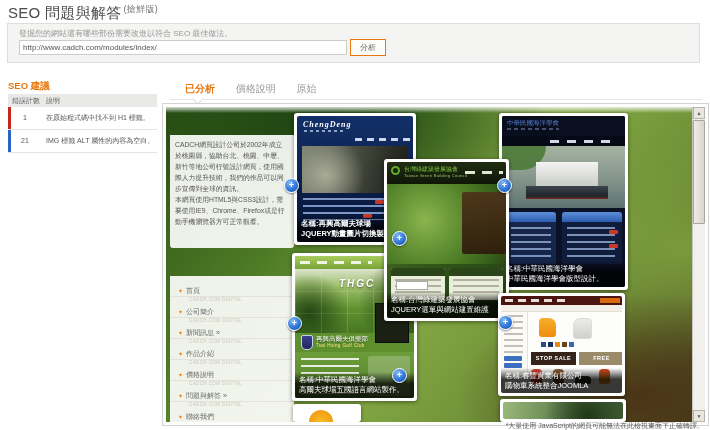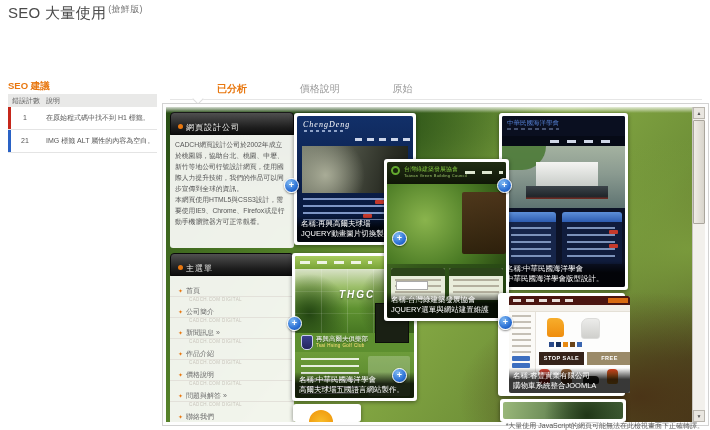--- a/index.html
+++ b/index.html
@@ -28,21 +28,21 @@
   .sugg-head .c1{width:32px;padding-left:4px;}
   .sugg-row{position:relative;height:22px;border-bottom:1px solid #e4e4e4;background:#fff;}
   .sev{position:absolute;left:0;top:0;width:3px;height:100%;}
   .sev-red{background:#c5271b;}
   .sev-blue{background:#2a62c5;}
   .sugg-count{position:absolute;left:0;top:0;width:34px;height:100%;line-height:22px;text-align:center;color:#555;}
   .sugg-desc{position:absolute;left:38px;top:0;width:108px;height:100%;line-height:22px;color:#555;white-space:nowrap;overflow:hidden;}
 
   
   .tabs{left:185px;top:82px;font-size:10px;color:#999;}
-  .tab{display:inline-block;margin-right:18px;cursor:pointer;margin-left:32px;}
+  .tab{display:inline-block;margin-right:18px;cursor:pointer;}
   .tab.active{color:#e8770f;font-weight:bold;}
   .tab-line{left:170px;top:99px;width:532px;height:1px;background:#e6e6e6;}
   .tab-notch{left:194px;top:95px;width:7px;height:7px;background:#fff;border-right:1px solid #ddd;border-bottom:1px solid #ddd;transform:rotate(45deg);}
 
   
   .preview{left:163px;top:104px;width:539px;height:315px;border:3px solid #fdfdfd;outline:1px solid #d2d2d2;
            overflow:hidden;
            background:
              radial-gradient(ellipse 260px 150px at 88% 92%, rgba(74,50,22,.95), rgba(74,50,22,0) 70%),
              radial-gradient(ellipse 300px 170px at 97% 45%, rgba(125,160,62,.85), rgba(125,160,62,0) 65%),
@@ -69,21 +69,21 @@
 
   
   .card{background:#fff;border-radius:3px;padding:3px;box-shadow:0 1px 4px rgba(0,0,0,.45);box-sizing:border-box;cursor:pointer;}
   .shot{position:relative;width:100%;height:100%;overflow:hidden;border-radius:2px;}
   .cap{position:absolute;left:0;right:0;bottom:0;padding:3px 4px 3px;z-index:5;
        background:linear-gradient(rgba(0,0,0,0),rgba(0,0,0,.78) 45%);color:#fff;}
   .cap .l1{font-size:7.5px;line-height:1.35;}
   .cap .l2{font-size:7.5px;line-height:1.35;}
 
   
-  .card1{left:128px;top:6px;width:122px;height:132px;z-index:2;}
+  .card1{left:128px;top:6px;width:122px;height:132px;z-index:2;font-weight:bold;}
   .card1 .shot{background:linear-gradient(#123069,#0a1d47 60%,#071635);}
   .c1-brand{left:6px;top:4px;font-family:"Liberation Serif",serif;font-style:italic;font-size:8px;color:#fff;letter-spacing:1px;}
   .c1-brandsub{left:7px;top:14px;width:40px;height:2px;background-image:repeating-linear-gradient(to right,#8fa3c8 0 3px,transparent 3px 6px);}
   .c1-nav{left:58px;top:22px;width:58px;height:3px;background-image:repeating-linear-gradient(to right,#cdd6ea 0 7px,transparent 7px 12px);}
   .c1-photo{left:5px;top:30px;width:106px;height:47px;
             background:radial-gradient(circle at 22% 62%, #a9ac97, rgba(0,0,0,0) 45%),
                        linear-gradient(105deg,#7b8070,#4a4e42 45%,#2a2d24 78%,#1c1e18);}
   .c1-list{left:6px;top:82px;width:104px;height:22px;background-image:repeating-linear-gradient(to bottom,#8aa3d4 0 2px,transparent 2px 7px);opacity:.9;}
   .chip{position:absolute;width:9px;height:4px;background:#c5392b;border-radius:1px;}
 
@@ -131,21 +131,21 @@
   .card4 .shot{background:#5d8f2f;}
   .c4-nav{left:0;top:0;width:100%;height:13px;background:linear-gradient(#a9cc60,#78a336);}
   .c4-navdash{left:5px;top:5px;width:72px;height:3px;background-image:repeating-linear-gradient(to right,#fff 0 10px,transparent 10px 17px);opacity:.85;}
   .c4-photo{left:0;top:13px;width:100%;height:64px;
             background:radial-gradient(circle at 12% 70%, rgba(30,62,16,.9), rgba(30,62,16,0) 35%),
                        radial-gradient(circle at 92% 55%, rgba(26,48,12,.85), rgba(26,48,12,0) 40%),
                        linear-gradient(#d9e2c8 0%,#9cbf6a 28%,#5f9231 62%,#477722);}
   .c4-grid{position:absolute;left:0;top:0;width:100%;height:100%;
            background-image:repeating-linear-gradient(to right,rgba(255,255,255,.14) 0 1px,transparent 1px 26px),
                             repeating-linear-gradient(to bottom,rgba(255,255,255,.10) 0 1px,transparent 1px 22px);}
-  .c4-logo{left:44px;top:20px;font-size:10px;font-weight:bold;font-style:italic;color:#fff;letter-spacing:2px;text-shadow:0 1px 2px rgba(0,0,0,.5);}
+  .c4-logo{left:44px;top:9px;font-size:10px;font-weight:bold;font-style:italic;color:#fff;letter-spacing:2px;text-shadow:0 1px 2px rgba(0,0,0,.5);}
   .c4-video{right:5px;top:34px;width:32px;height:38px;background:#1a2014;border:1px solid #0b0e09;}
   .c4-club{left:6px;top:79px;width:112px;height:16px;}
   .c4-shield{position:absolute;left:0;top:0;width:10px;height:13px;background:linear-gradient(#3c418f,#23255c);border:1px solid #ccd0ee;border-radius:2px 2px 5px 5px;}
   .c4-clubname{position:absolute;left:15px;top:0;font-size:6.5px;color:#fff;text-shadow:0 1px 1px rgba(0,0,0,.5);}
   .c4-cluben{position:absolute;left:15px;top:8px;font-size:4.5px;color:#ffe27a;letter-spacing:.4px;}
   .c4-lower{left:0;top:96px;width:100%;height:52px;background:linear-gradient(#6d9c3a,#4f7d26);}
   .c4-lines{position:absolute;left:6px;top:6px;width:58px;height:36px;background-image:repeating-linear-gradient(to bottom,rgba(255,255,255,.85) 0 2px,transparent 2px 7px);}
   .c4-side{position:absolute;right:4px;top:4px;width:42px;height:40px;background:rgba(255,255,255,.22);border-radius:2px;}
 
   
@@ -166,21 +166,21 @@
   .c5-big{left:52px;top:57px;font-size:14px;font-weight:bold;font-style:italic;color:#ef8c00;text-shadow:0 1px 0 #fff;z-index:3;}
   .c5-strip{left:0;top:76px;width:100%;height:42px;background:#fff;border-top:1px solid #e8e4da;}
   .c5-ph1{position:absolute;left:6px;top:6px;width:16px;height:13px;background:linear-gradient(#ef9aa2,#d4606e);}
   .c5-ph2{position:absolute;left:26px;top:6px;width:16px;height:13px;background:linear-gradient(#d84848,#a82020);}
   .c5-txt{position:absolute;left:70px;top:5px;width:50px;height:22px;
           background-image:repeating-linear-gradient(to bottom,#c9c2b4 0 2px,transparent 2px 6px);}
   .c5-hdr{position:absolute;left:70px;top:0px;width:20px;height:3px;background:#e8953a;}
 
   
   .card6{left:332px;top:186px;width:127px;height:103px;z-index:4;}
-  .card6 .shot{background:#fdfdfc;margin-left:8px;}
+  .card6 .shot{background:#fdfdfc;}
   .c6-nav{left:0;top:0;width:100%;height:9px;background:#4a1510;}
   .c6-navdash{left:4px;top:3px;width:64px;height:3px;background-image:repeating-linear-gradient(to right,#e8ddd8 0 8px,transparent 8px 13px);}
   .c6-navorange{right:2px;top:2px;width:20px;height:5px;background:#d86a10;}
   .c6-sub{left:0;top:9px;width:100%;height:6px;background:#f2efe9;border-bottom:1px solid #e4e0d6;}
   .c6-side{left:0;top:16px;width:26px;height:60px;background:#fbfaf7;border-right:1px solid #e5e1da;}
   .c6-sidelines{position:absolute;left:3px;top:3px;width:19px;height:40px;background-image:repeating-linear-gradient(to bottom,#c5c0b6 0 2px,transparent 2px 6px);}
   .c6-btn{position:absolute;left:3px;width:18px;height:5px;background:#3d6fc0;border-radius:1px;}
   .c6-scooter1{left:38px;top:22px;width:17px;height:19px;background:linear-gradient(#f7ae2c,#ef8d0e);border-radius:4px 7px 3px 3px;}
   .c6-scooter2{left:72px;top:22px;width:17px;height:19px;background:linear-gradient(#ececea,#cfcfcc);border-radius:7px 4px 3px 3px;border:1px solid #dcdcda;}
   .c6-minirow{left:40px;top:46px;width:52px;height:5px;
@@ -216,23 +216,28 @@
             border:1px solid #aaa69d;box-sizing:border-box;border-radius:1px;cursor:pointer;}
 
   .footnote{top:421px;right:6px;font-size:7px;color:#555;}
 </style>
 </head>
 <body>
 
 <div id="app">
 
   <div class="abs page-title">
-    <span>SEO 大量使用</span><span class="edition">(搶鮮版)</span>
+    <span>SEO 問題與解答</span><span class="edition">(搶鮮版)</span>
   </div>
 
+  <div class="abs form-box">
+    <div class="abs form-hint">發掘您的網站還有哪些部份需要改進以符合 SEO 最佳做法。</div>
+    <input class="abs url-input" type="text" value="http://www.cadch.com/modules/index/" style="">
+    <button class="abs analyze-btn">分析</button>
+  </div>
 
   <div class="abs sugg-title">SEO 建議</div>
   <div class="abs sugg-table">
     <div class="sugg-head">
       <span class="c1">錯誤計數</span>
       <span class="c2">說明</span>
     </div>
     <div class="sugg-row">
       <div class="sev sev-red"></div>
       <div class="sugg-count">1</div>
@@ -249,33 +254,25 @@
     <span class="tab active">已分析</span>
     <span class="tab">價格說明</span>
     <span class="tab">原始</span>
   </div>
   <div class="abs tab-line"></div>
   <div class="abs tab-notch"></div>
 
   <div class="abs preview">
     <div class="abs preview-topglow"></div>
 
-    <div class="abs dkpanel about-head">
-      <span class="dot"></span><span class="t">網頁設計公司</span>
-      <span class="sub">CADCH.COM DIGITAL</span>
-    </div>
     <div class="abs about-body">
       <p>CADCH網頁設計公司於2002年成立於桃園縣，協助台北、桃園、中壢、新竹等地公司行號設計網頁，使用國際人力提升技術，我們的作品可以同步宣傳到全球的資訊。</p>
       <p>本網頁使用HTML5與CSS3設計，需要使用IE9、Chrome、Firefox或是行動手機瀏覽器方可正常觀看。</p>
     </div>
 
-    <div class="abs dkpanel menu-head">
-      <span class="dot"></span><span class="t">主選單</span>
-      <span class="sub">CADCH.COM DIGITAL</span>
-    </div>
     <div class="abs menu-list">
       <div class="menu-item">
         <span class="bullet">✦</span><span class="lab">首頁</span>
         <span class="note">CADCH.COM DIGITAL</span>
       </div>
       <div class="menu-item">
         <span class="bullet">✦</span><span class="lab">公司簡介</span>
         <span class="note">CADCH.COM DIGITAL</span>
       </div>
       <div class="menu-item">

